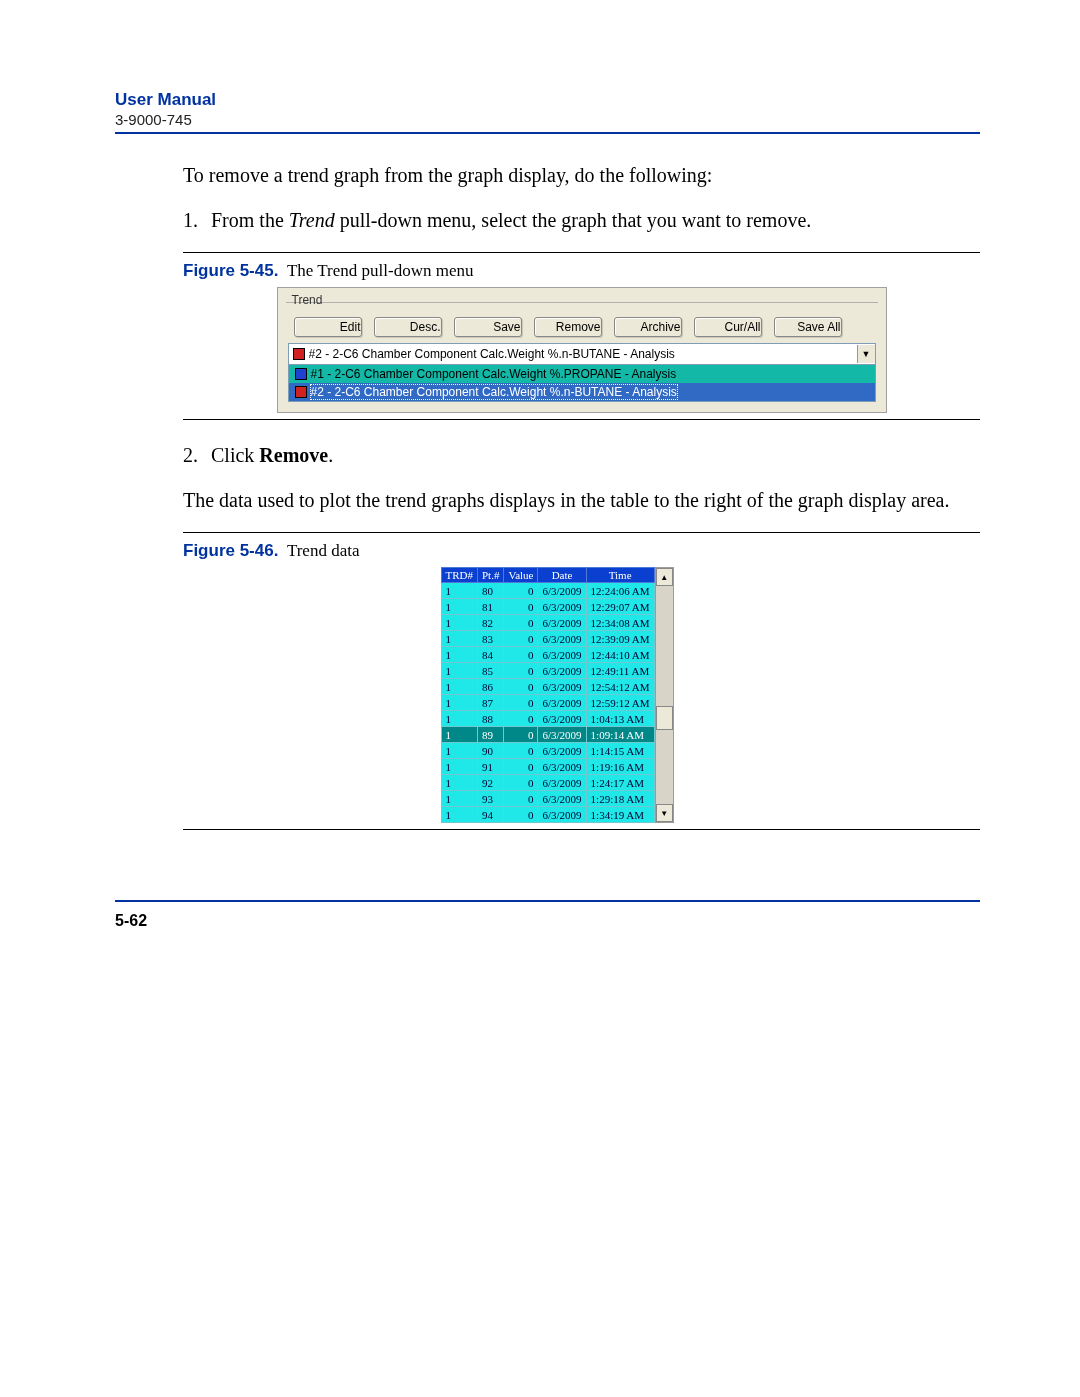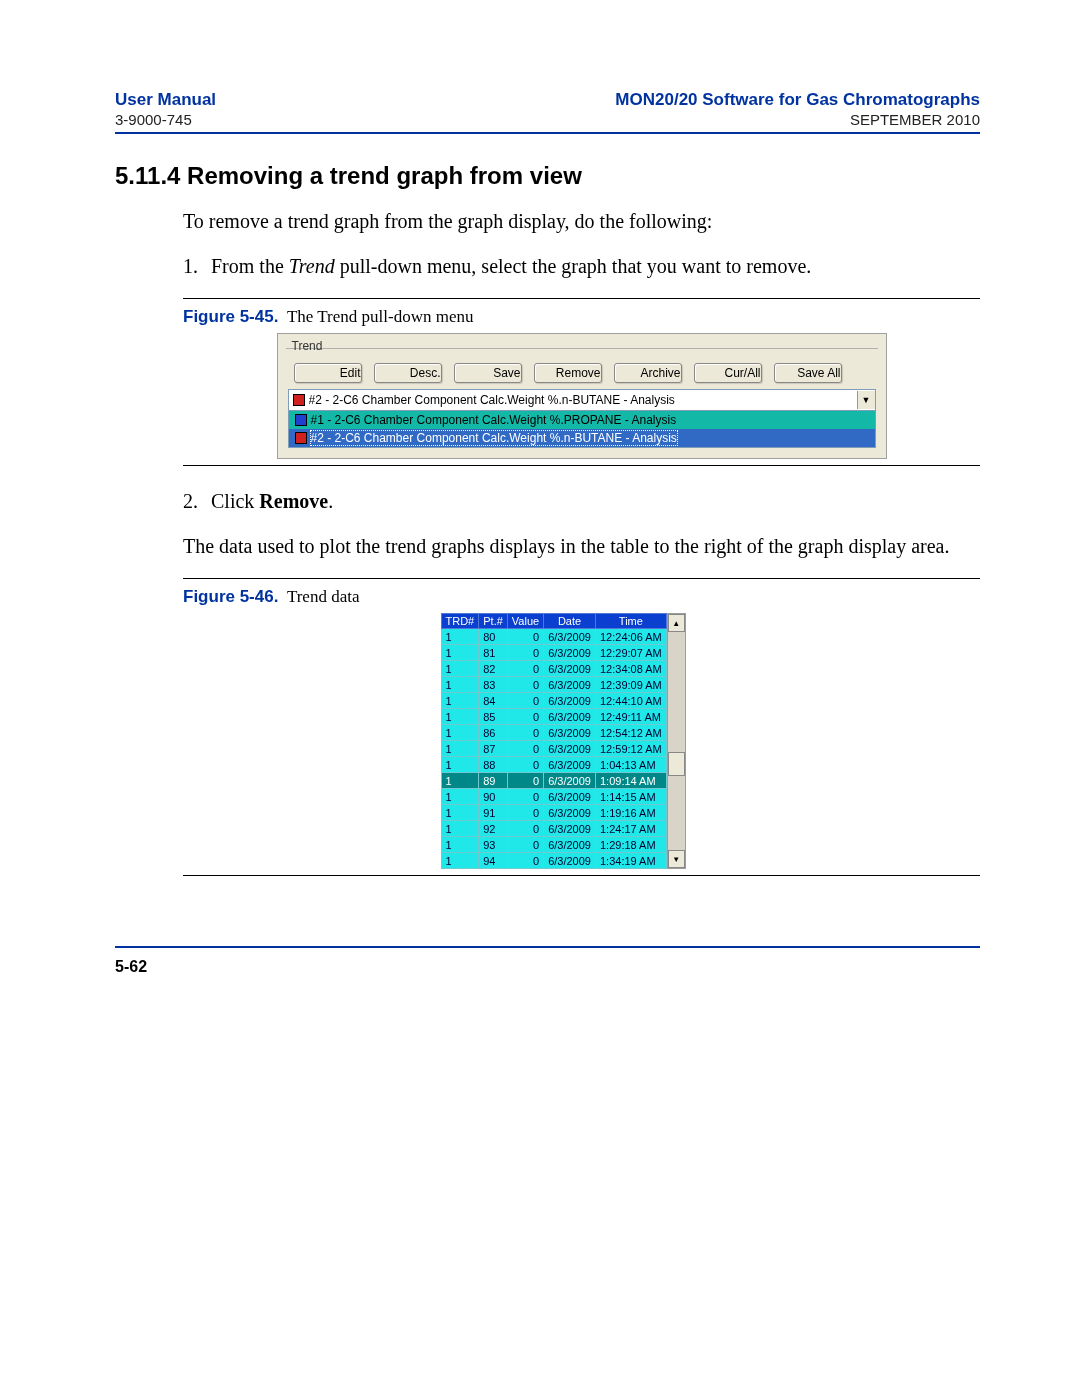--- a/index.html
+++ b/index.html
@@ -188,21 +188,21 @@
   }
   .combo-list .row.sel .txtspan {
     outline: 1px dotted #fff;
   }
 
   
   .data-table-wrap {
     width: 282px;
     margin: 6px auto;
     display: flex;
-    font-family: Liberation Sans, sans-serif;
+    font-family: Liberation Serif, serif;
   }
   .data-table {
     border-collapse: collapse;
     font-size: 11px;
     background: #00e8e8;
   }
   .data-table th {
     background: #0a3fcf;
     color: #fff;
     font-weight: normal;
@@ -262,31 +262,23 @@
 </head>
 <body>
 
 <div class="page">
 
   <div class="header">
     <div class="left">
       <span class="manual-title">User Manual</span>
       <span class="doc-num">3-9000-745</span>
     </div>
-    <div class="right">
-      <span class="software-title">MON20/20 Software for Gas Chromatographs</span>
-      <span class="date">SEPTEMBER 2010</span>
-    </div>
   </div>
   <hr class="header-rule">
 
-  <h2 class="section-heading">
-    <span>5.11.4</span>
-    <span>Removing a trend graph from view</span>
-  </h2>
 
   <div class="body-indent">
     <p class="body">To remove a trend graph from the graph display, do the following:</p>
 
     <div class="num-item">
       <div class="num">1.</div>
       <div class="txt">
         <span>From the </span><em>Trend</em><span> pull-down menu, select the graph that you want to remove.</span>
       </div>
     </div>

